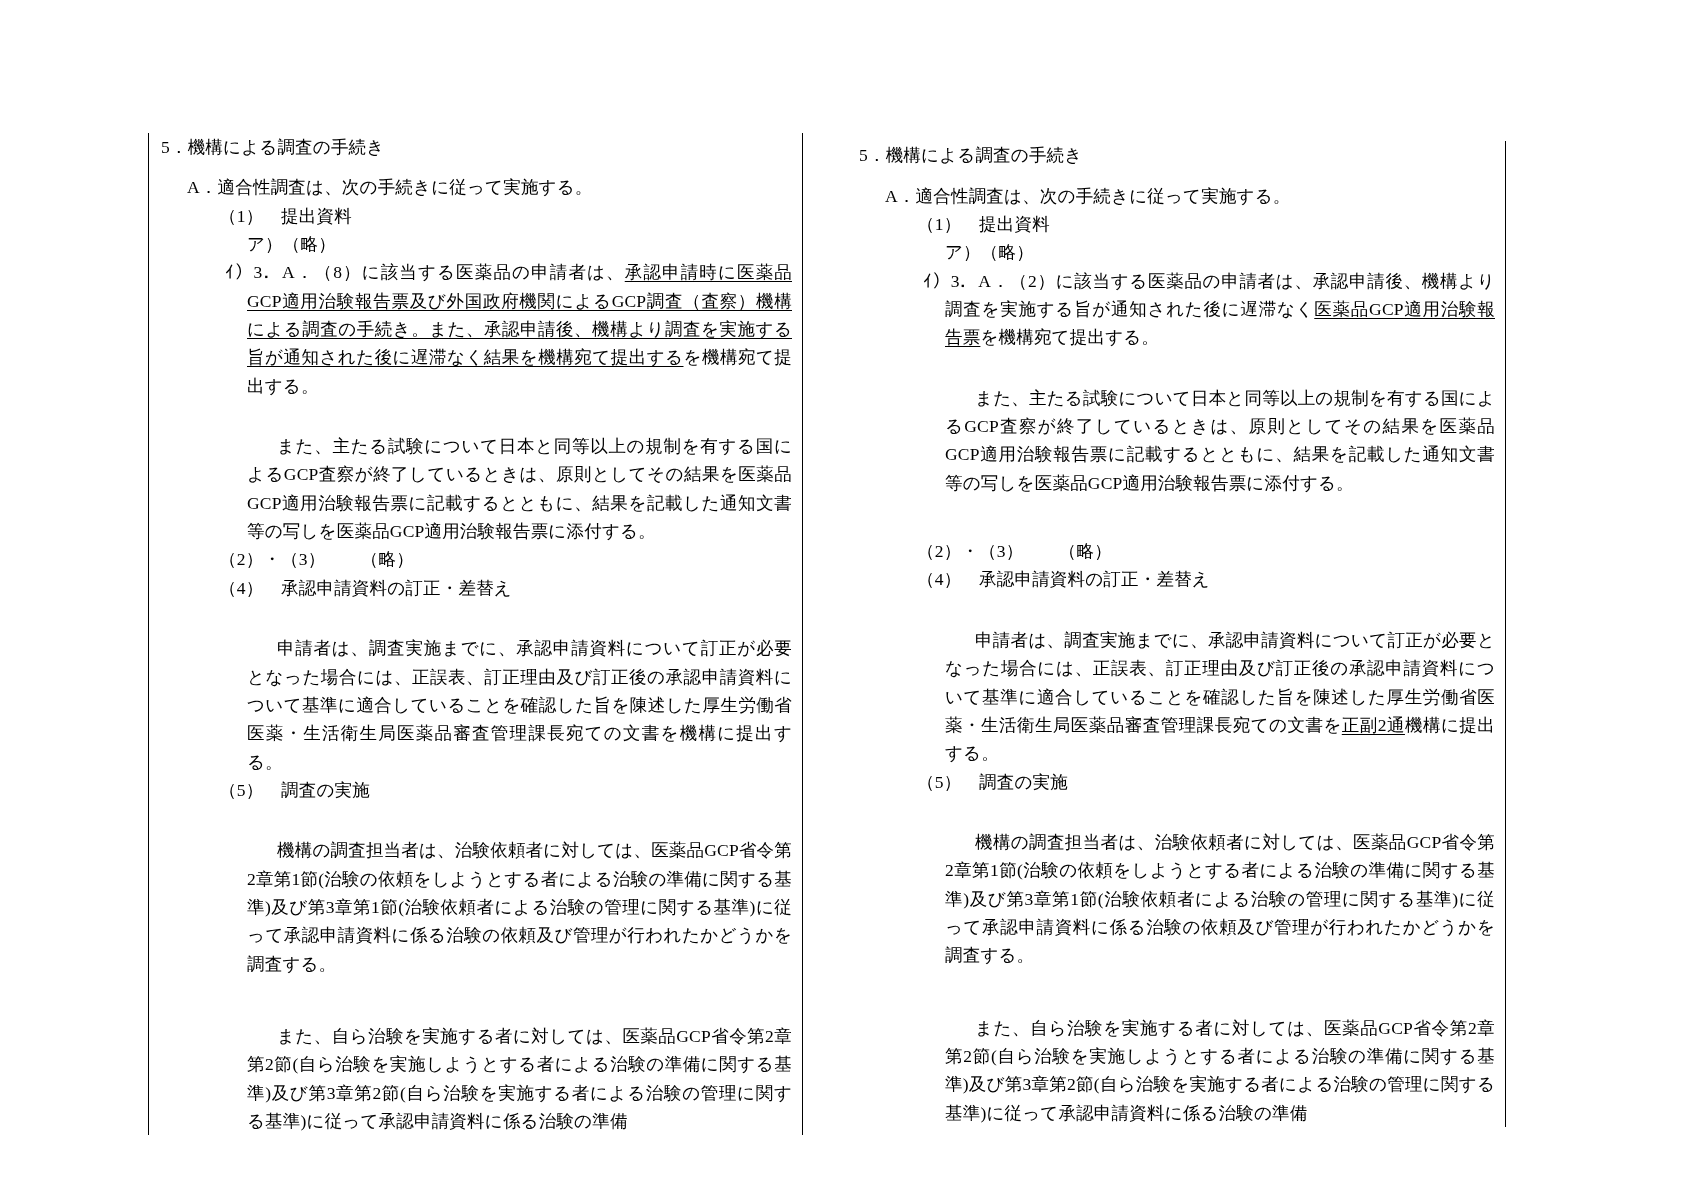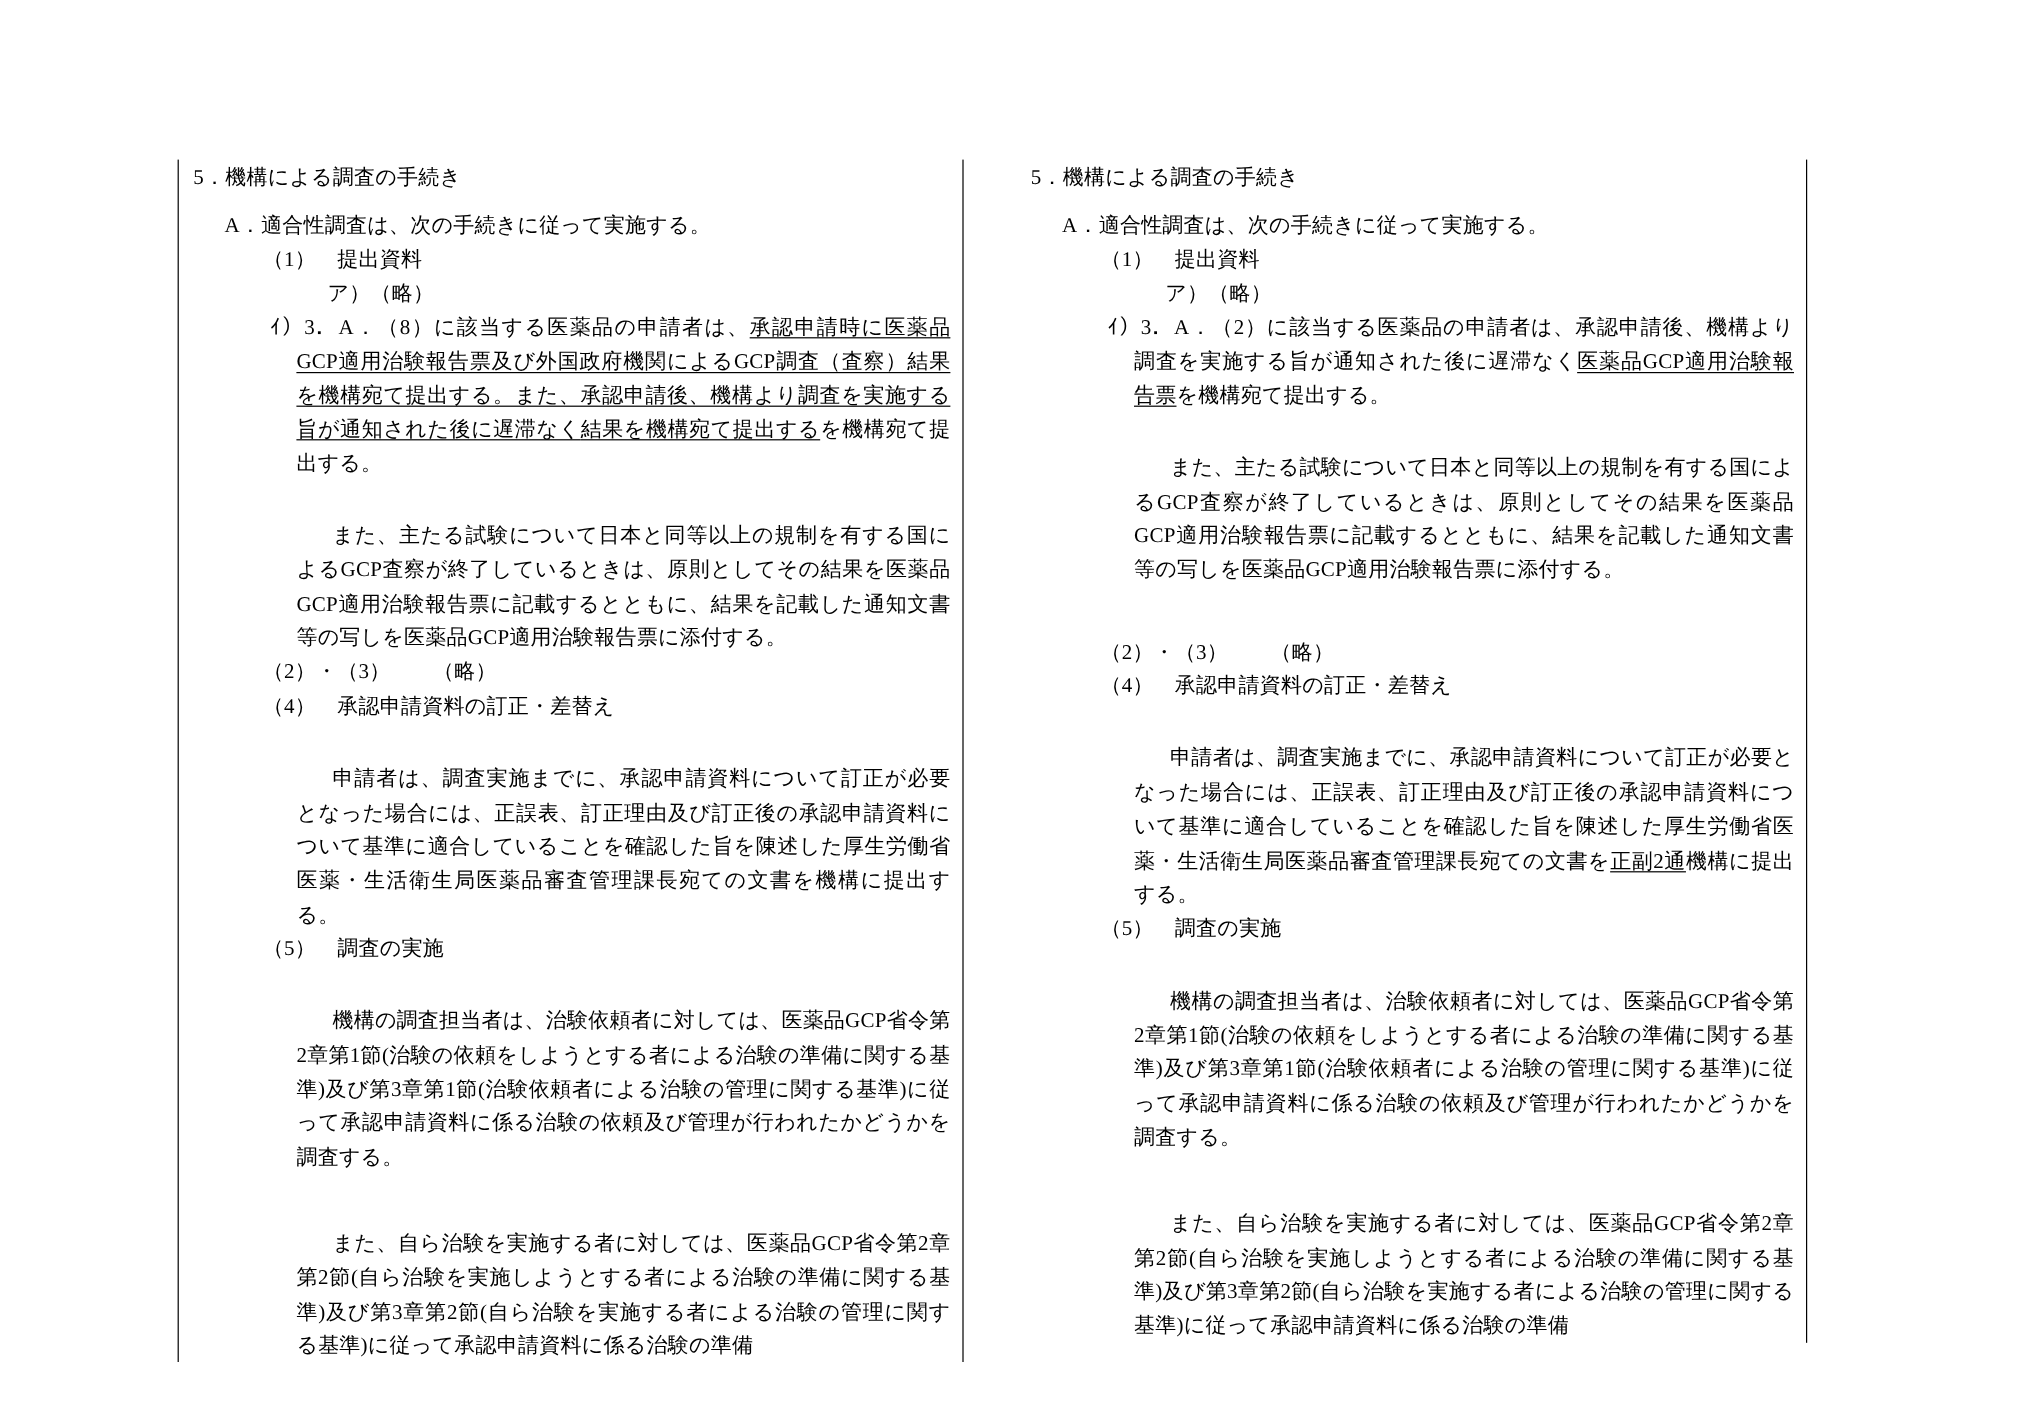--- a/index.html
+++ b/index.html
@@ -22,21 +22,21 @@
     width: 1695px;
     height: 1181px;
   }
   .columns {
     position: absolute;
     left: 148px;
     top: 133px;
     width: 1420px;
     display: flex;
     flex-direction: row;
-    align-items: flex-start;
+    align-items: center;
   }
   .col {
     width: 655px;
     box-sizing: border-box;
     font-size: 17.5px;
     line-height: 1.62;
     letter-spacing: 0.2px;
   }
   .col-left {
     border-left: 1.5px solid #000;
@@ -52,21 +52,21 @@
   }
   .blk {
     margin: 0;
     padding: 0;
     text-align: justify;
     text-justify: inter-character;
   }
   .lvl0 { margin-left: 0px; text-indent: 0; }
   .lvl1 { margin-left: 26px; text-indent: 0; margin-top: 12px; }
   .lvl2 { margin-left: 58px; text-indent: 0; }
-  .lvl3 { margin-left: 112px; text-indent: 0; }
+  .lvl3 { margin-left: 86px; text-indent: 0; }
   .body-ind {
     margin-left: 58px;
     text-indent: 30px;
     margin-top: 32px;
   }
   .body-hang {
     margin-left: 86px;
     text-indent: -22px;
   }
   .u {
@@ -81,21 +81,21 @@
 
 <div class="page">
   <div class="columns">
 
     <div class="col col-left">
       <p class="blk lvl0">5．機構による調査の手続き</p>
       <p class="blk lvl1">A．適合性調査は、次の手続きに従って実施する。</p>
       <p class="blk lvl2">（1）　提出資料</p>
       <p class="blk lvl3">ア）（略）</p>
       <p class="blk body-hang">
-        <span>ｲ）3．A．（8）に該当する医薬品の申請者は、</span><span class="u">承認申請時に医薬品GCP適用治験報告票及び外国政府機関によるGCP調査（査察）結果を機構宛て提出する。また、承認申請後、機構より調査を実施する旨が通知された後に遅滞なく</span><span class="u">結果を機構宛て提出する</span><span>を機構宛て提出する。</span>
+        <span>ｲ）3．A．（8）に該当する医薬品の申請者は、</span><span class="u">承認申請時に医薬品GCP適用治験報告票及び外国政府機関によるGCP調査（査察）機構による調査の手続き。また、承認申請後、機構より調査を実施する旨が通知された後に遅滞なく</span><span class="u">結果を機構宛て提出する</span><span>を機構宛て提出する。</span>
       </p>
       <p class="blk body-ind" style="margin-left:86px;">また、主たる試験について日本と同等以上の規制を有する国によるGCP査察が終了しているときは、原則としてその結果を医薬品GCP適用治験報告票に記載するとともに、結果を記載した通知文書等の写しを医薬品GCP適用治験報告票に添付する。</p>
       <p class="blk lvl2">（2）・（3）　　（略）</p>
       <p class="blk lvl2">（4）　承認申請資料の訂正・差替え</p>
       <p class="blk body-ind" style="margin-left:86px;">申請者は、調査実施までに、承認申請資料について訂正が必要となった場合には、正誤表、訂正理由及び訂正後の承認申請資料について基準に適合していることを確認した旨を陳述した厚生労働省医薬・生活衛生局医薬品審査管理課長宛ての文書を機構に提出する。</p>
       <p class="blk lvl2">（5）　調査の実施</p>
       <p class="blk body-ind" style="margin-left:86px;">機構の調査担当者は、治験依頼者に対しては、医薬品GCP省令第2章第1節(治験の依頼をしようとする者による治験の準備に関する基準)及び第3章第1節(治験依頼者による治験の管理に関する基準)に従って承認申請資料に係る治験の依頼及び管理が行われたかどうかを調査する。</p>
       <div class="gap-sm"></div>
       <p class="blk body-ind" style="margin-left:86px;">また、自ら治験を実施する者に対しては、医薬品GCP省令第2章第2節(自ら治験を実施しようとする者による治験の準備に関する基準)及び第3章第2節(自ら治験を実施する者による治験の管理に関する基準)に従って承認申請資料に係る治験の準備</p>
     </div>

